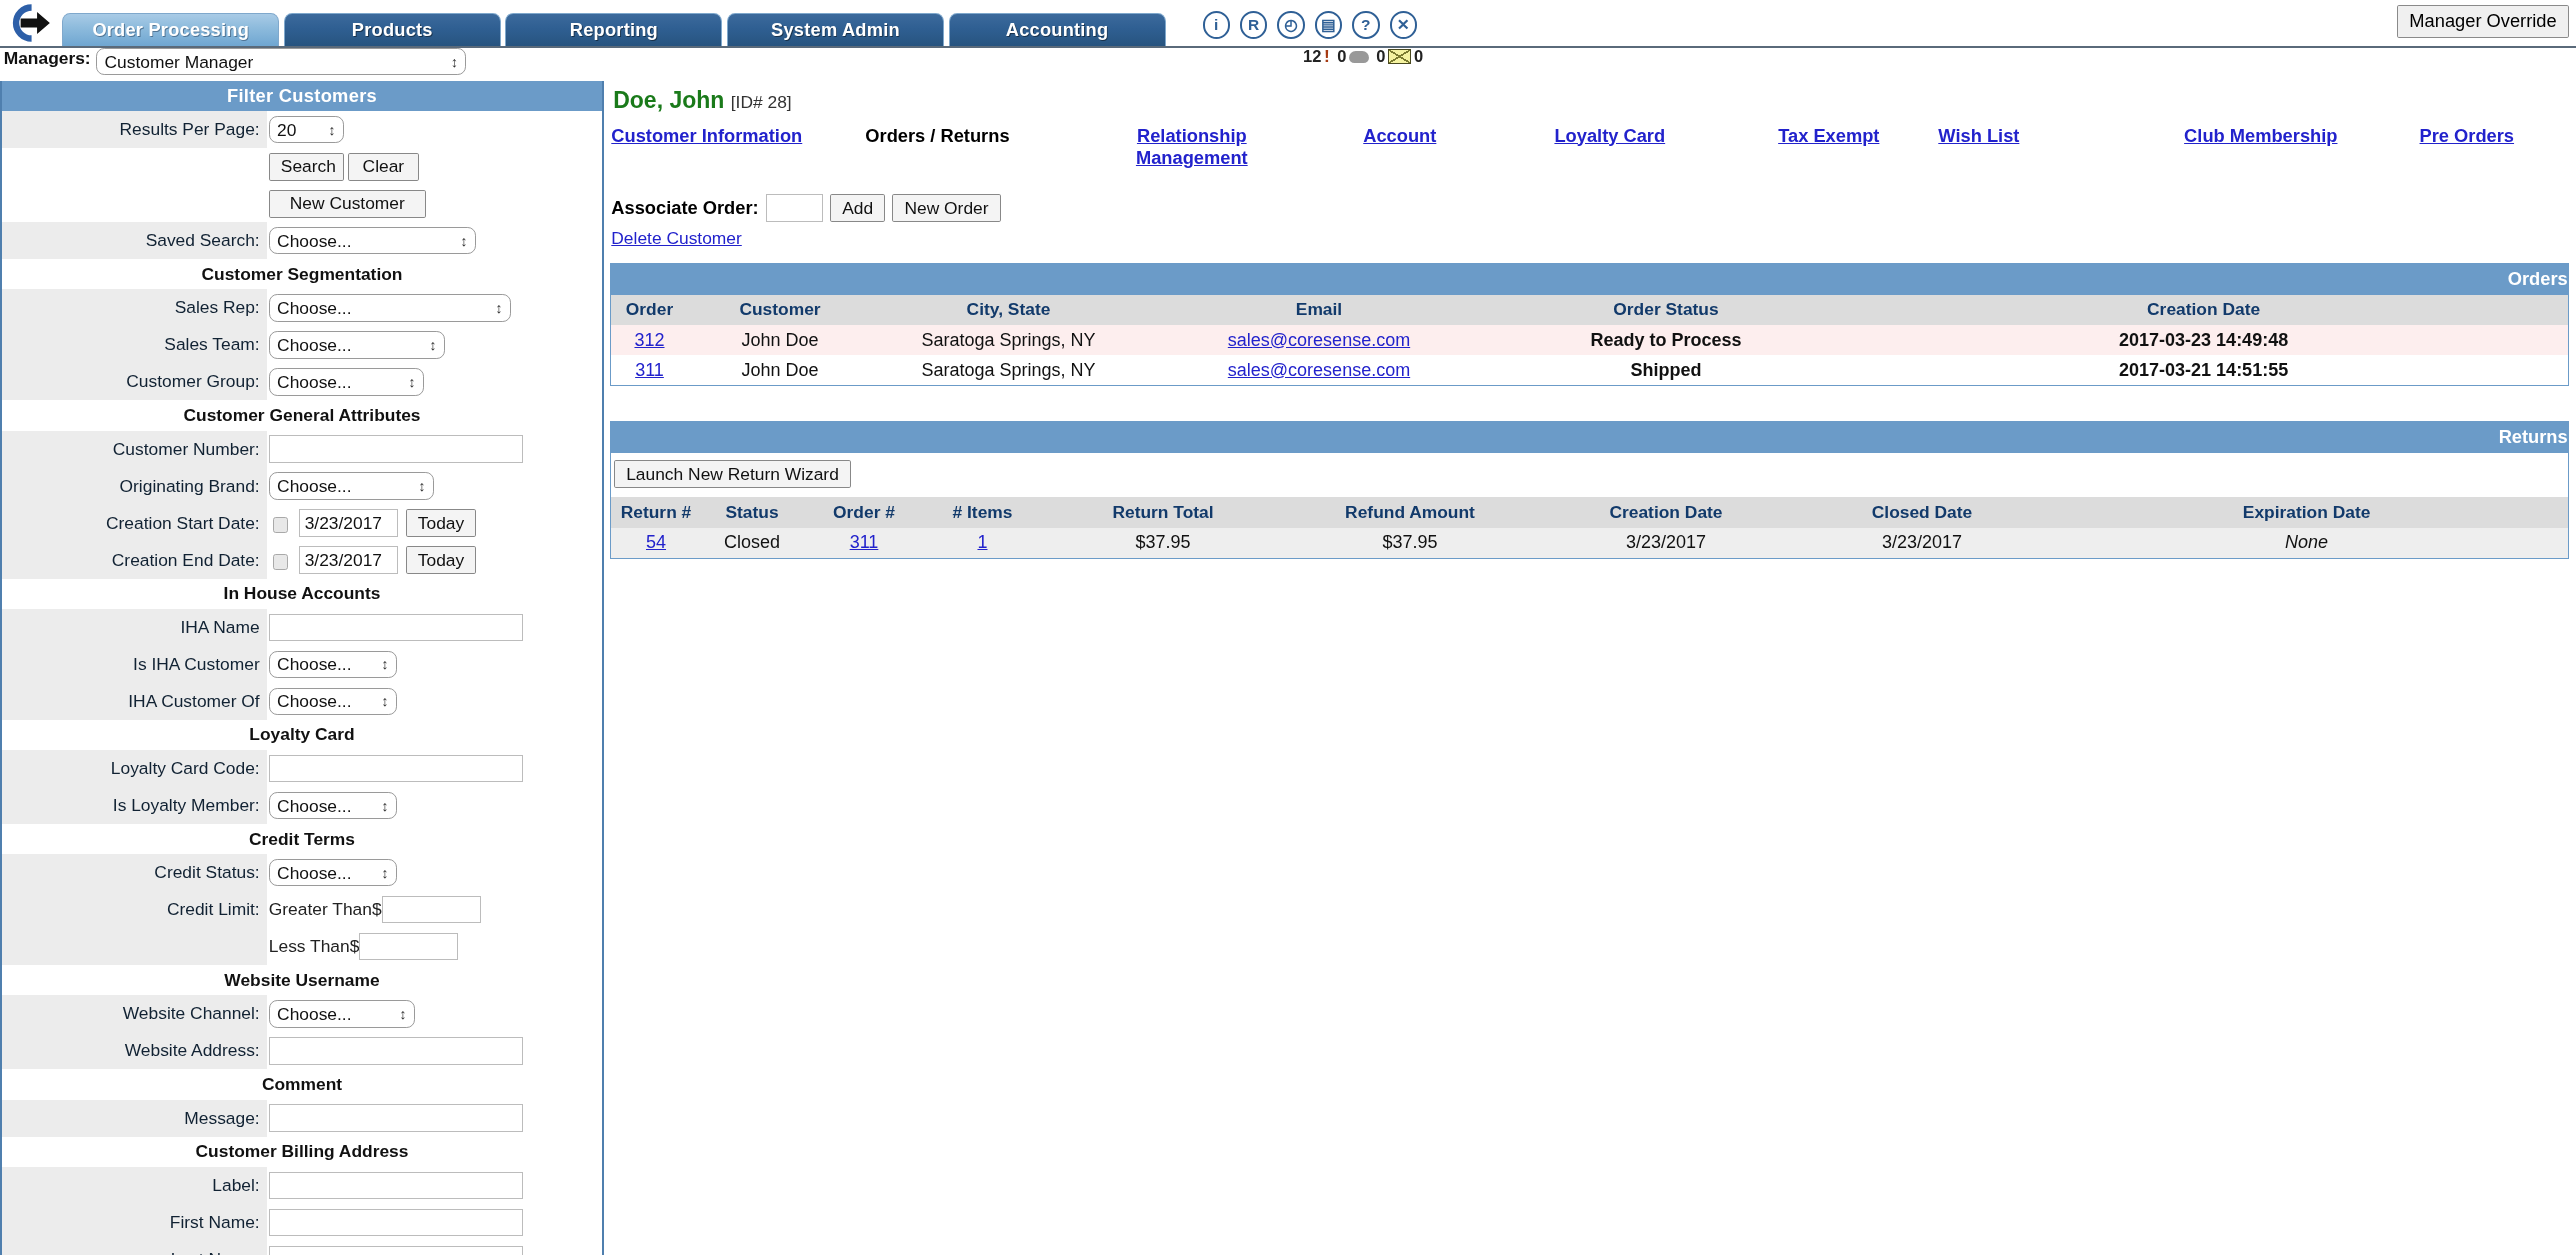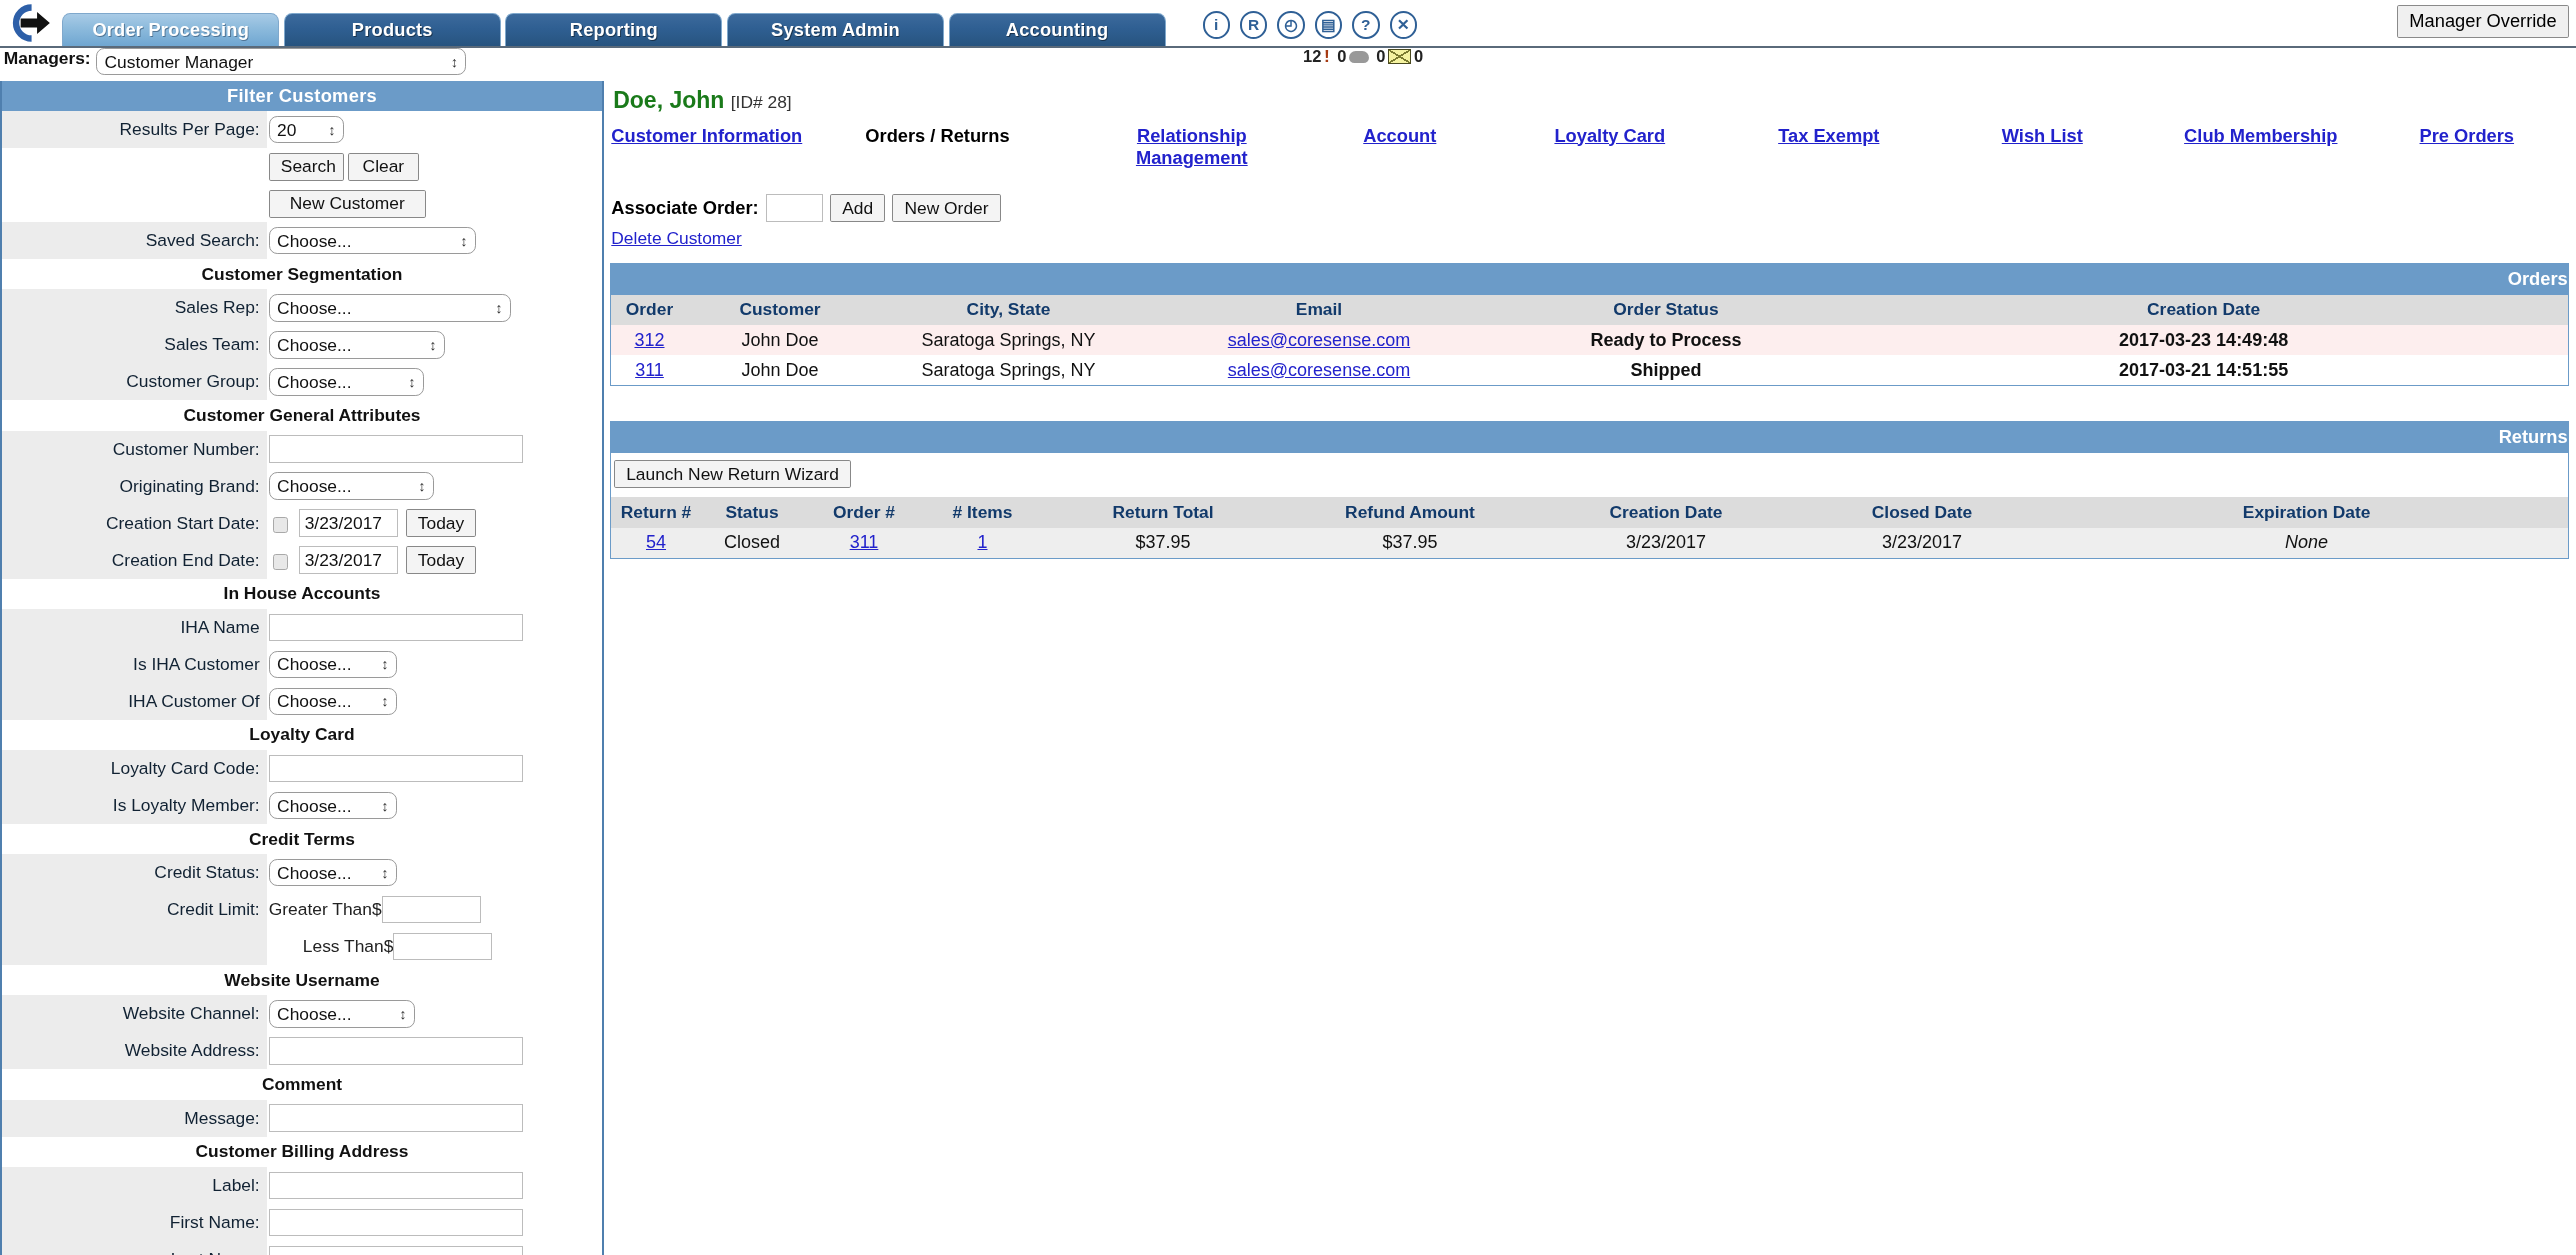--- a/index.html
+++ b/index.html
@@ -485,21 +485,21 @@
         </tr>
         <tr>
           <td class="lcell">Credit Limit:</td>
           <td class="vcell">
             <span class="inline-label">Greater Than$</span><input class="txt" style="width: 99px;" value="">
           </td>
         </tr>
         <tr>
           <td class="lcell"></td>
           <td class="vcell">
-            <span class="inline-label" style="margin-left:34px">Less Than$</span><input class="txt" style="width: 99px;" value="">
+            <span class="inline-label" style="">Less Than$</span><input class="txt" style="width: 99px;" value="">
           </td>
         </tr>
 
         <tr>
           <td class="sectionhead" colspan="2">Website Username</td>
         </tr>
         <tr>
           <td class="lcell">Website Channel:</td>
           <td class="vcell">
             <span class="selwrap">
@@ -571,21 +571,21 @@
         </div>
         <div style="width:201px;text-align:center">
           <a>Account</a>
         </div>
         <div style="width:219px;text-align:center">
           <a>Loyalty Card</a>
         </div>
         <div style="width:219px;text-align:center">
           <a>Tax Exempt</a>
         </div>
-        <div style="width:208px;text-align:center">
+        <div style="width:208px;">
           <a>Wish List</a>
         </div>
         <div style="width:229px;text-align:center">
           <a>Club Membership</a>
         </div>
         <div style="width:183px;text-align:center">
           <a>Pre Orders</a>
         </div>
       </div>
 

